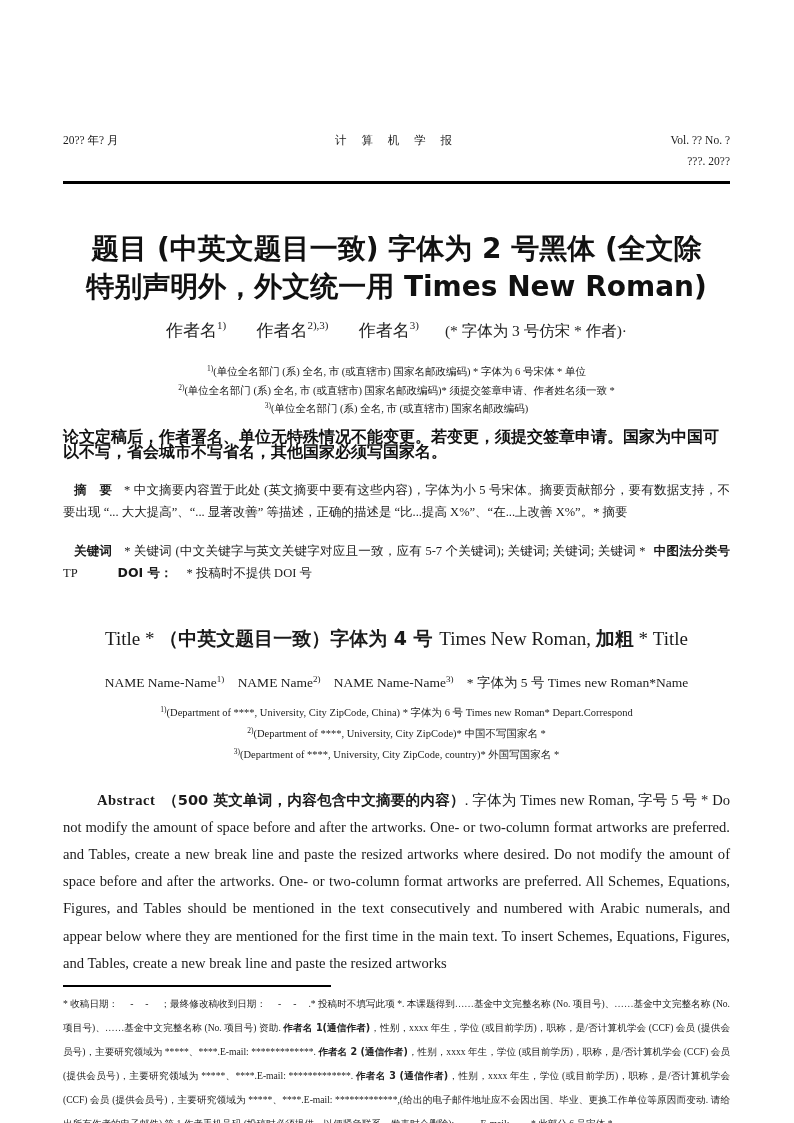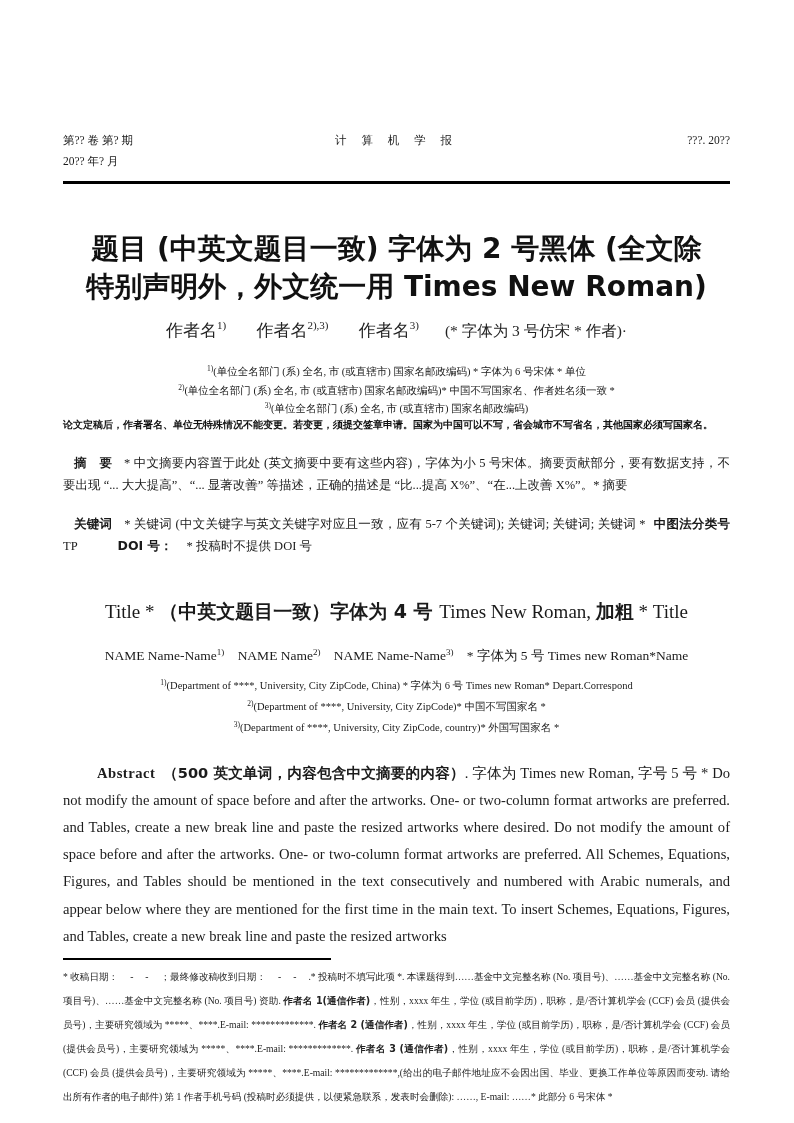--- a/index.html
+++ b/index.html
@@ -37,22 +37,22 @@
   .authors-cn .author { margin-right: 26px; }
   .authors-cn .author:last-of-type { margin-right: 0; }
   .authors-cn sup { font-size: 11px; vertical-align: 7px; }
   .authors-cn .note { font-size: 15.5px; }
 
   
   .affils-cn { margin-top: 19px; text-align: center; font-size: 10.5px; line-height: 15.5px; }
   .affils-cn sup, .affils-en sup { font-size: 7.5px; vertical-align: 4px; }
 
   .notice {
-    font-family: "DejaVu Sans", "Liberation Sans", sans-serif;
-    font-weight: 700; font-size: 10px; line-height: 15px; color: #111;
+    margin-top: 12px; font-family: "DejaVu Sans", "Liberation Sans", sans-serif;
+    font-weight: 700; font-size: 16px; line-height: 15px; color: #111;
   }
 
   
   .abs-cn, .kw-cn { margin-top: 20px; font-size: 12.5px; line-height: 22.5px; text-align: justify; }
   .kw-cn { margin-top: 16px; }
   .b-hei { font-family: "DejaVu Sans", "Liberation Sans", sans-serif; font-weight: 700; }
   .abs-cn .label, .kw-cn .label { margin-right: 12px; margin-left: 11px; }
   .kw-cn .clc-label { margin-left: 8px; }
   .sp-wide { display: inline-block; width: 40px; }
   .sp-mid  { display: inline-block; width: 14px; }
@@ -76,46 +76,46 @@
   .footnote { margin-top: 5px; font-size: 9.6px; line-height: 24px; text-align: justify; color: #222; }
 </style>
 </head>
 <body>
 
 <div class="page">
   <div class="content">
 
     <div class="jheader">
       <div class="jh-left">
-        <div>第?? 卷  第? 期</div>
         <div>20?? 年? 月</div>
       </div>
       <div class="jh-center">
         <div class="jh-cn">计 算 机 学 报</div>
       </div>
       <div class="jh-right">
+        <div>Vol. ?? No. ?</div>
         <div>???. 20??</div>
       </div>
     </div>
     <div class="header-rule"></div>
 
     <div class="title-cn">
       <div>题目 (中英文题目一致) 字体为 2 号黑体 (全文除</div>
       <div>特别声明外，外文统一用 Times New Roman)</div>
     </div>
 
     <div class="authors-cn">
       <span class="author"><span>作者名</span><sup>1)</sup></span>
       <span class="author"><span>作者名</span><sup>2),3)</sup></span>
       <span class="author"><span>作者名</span><sup>3)</sup></span><span class="note">(* 字体为 3 号仿宋 * 作者)·</span>
     </div>
 
     <div class="affils-cn">
       <div><sup>1)</sup><span>(单位全名部门 (系) 全名, 市 (或直辖市) 国家名邮政编码) * 字体为 6 号宋体 * 单位</span></div>
-      <div><sup>2)</sup><span>(单位全名部门 (系) 全名, 市 (或直辖市) 国家名邮政编码)* 中国不写国家名、作者姓名须一致 *</span></div>
+      <div><sup>2)</sup><span>(单位全名部门 (系) 全名, 市 (或直辖市) 国家名邮政编码)* 须提交签章申请、作者姓名须一致 *</span></div>
       <div><sup>3)</sup><span>(单位全名部门 (系) 全名, 市 (或直辖市) 国家名邮政编码)</span></div>
     </div>
 
     <div class="notice">论文定稿后，作者署名、单位无特殊情况不能变更。若变更，须提交签章申请。国家为中国可以不写，省会城市不写省名，其他国家必须写国家名。</div>
 
     <p class="abs-cn">
       <span class="b-hei label">摘　要</span><span>* 中文摘要内容置于此处 (英文摘要中要有这些内容)，字体为小 5 号宋体。摘要贡献部分，要有数据支持，不要出现 “... 大大提高”、“... 显著改善” 等描述，正确的描述是 “比...提高 X%”、“在...上改善 X%”。* 摘要</span>
     </p>
 
     <p class="kw-cn">

